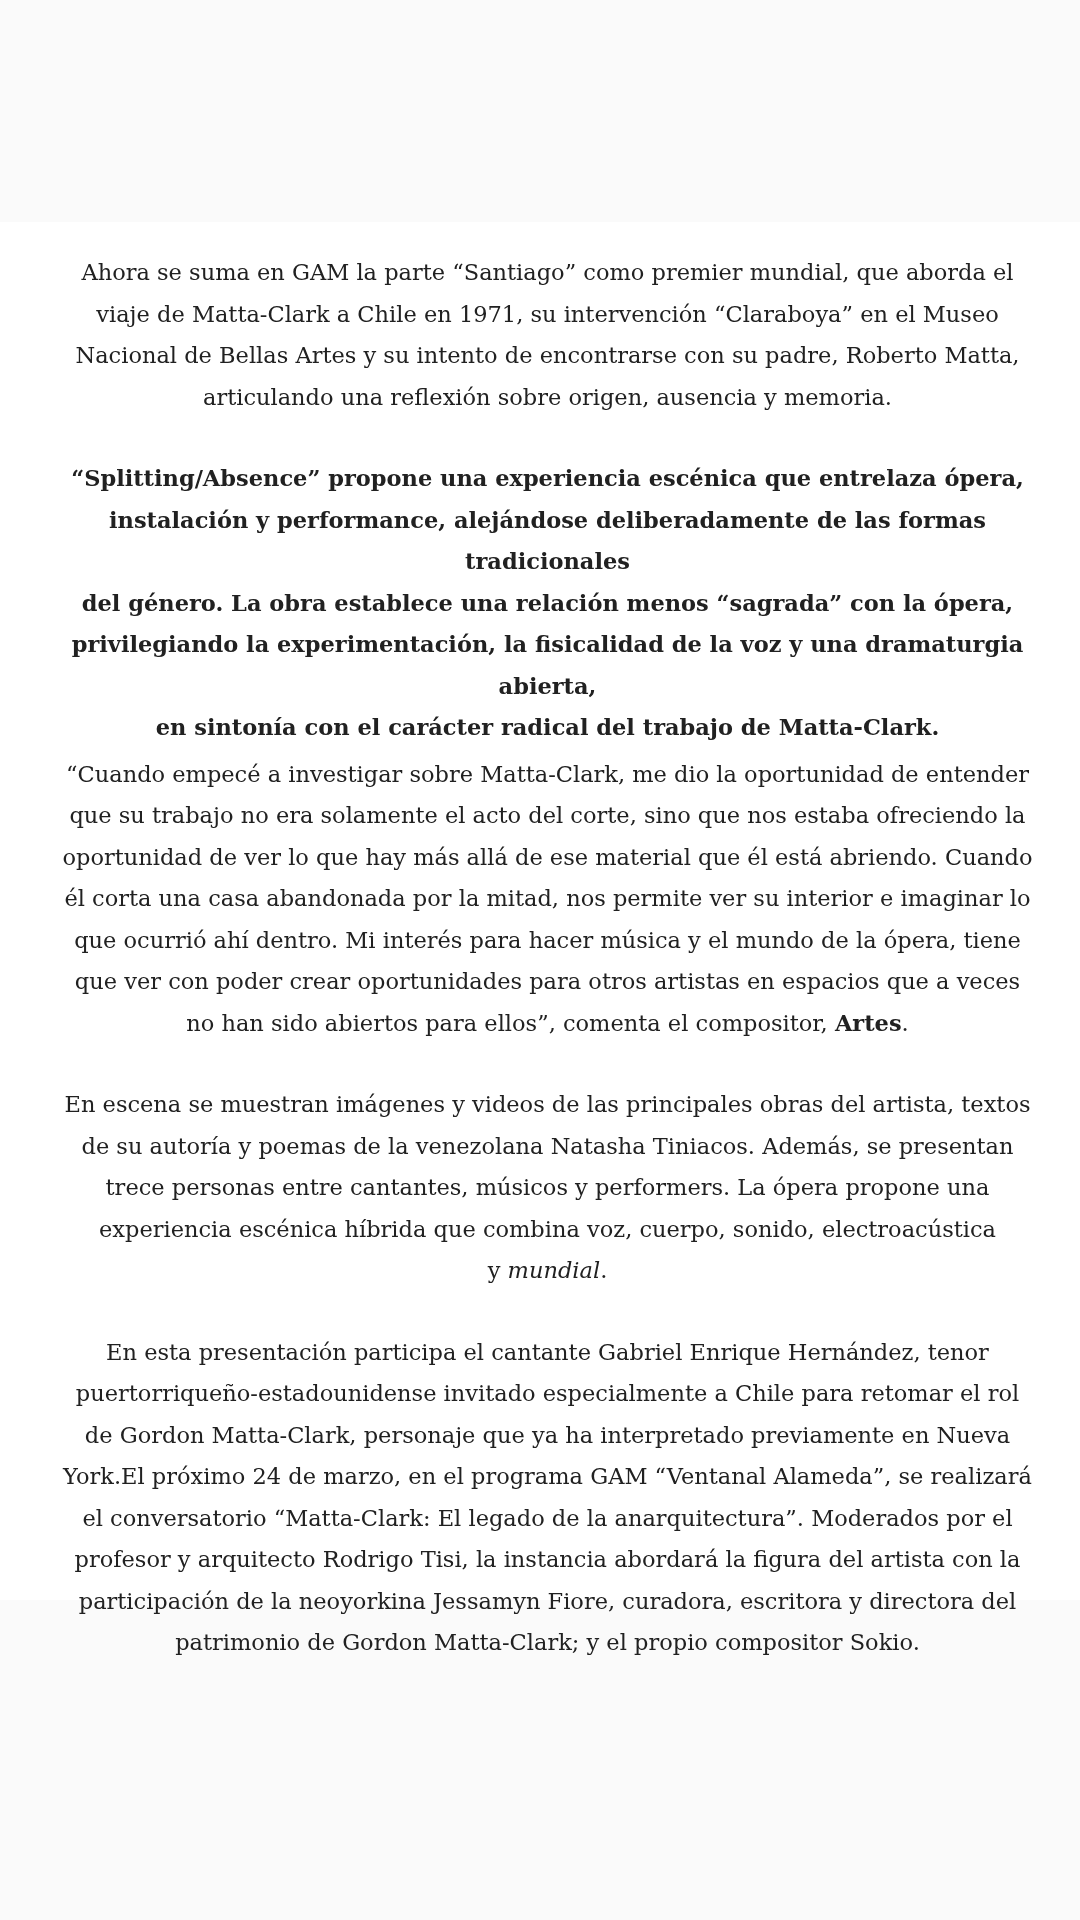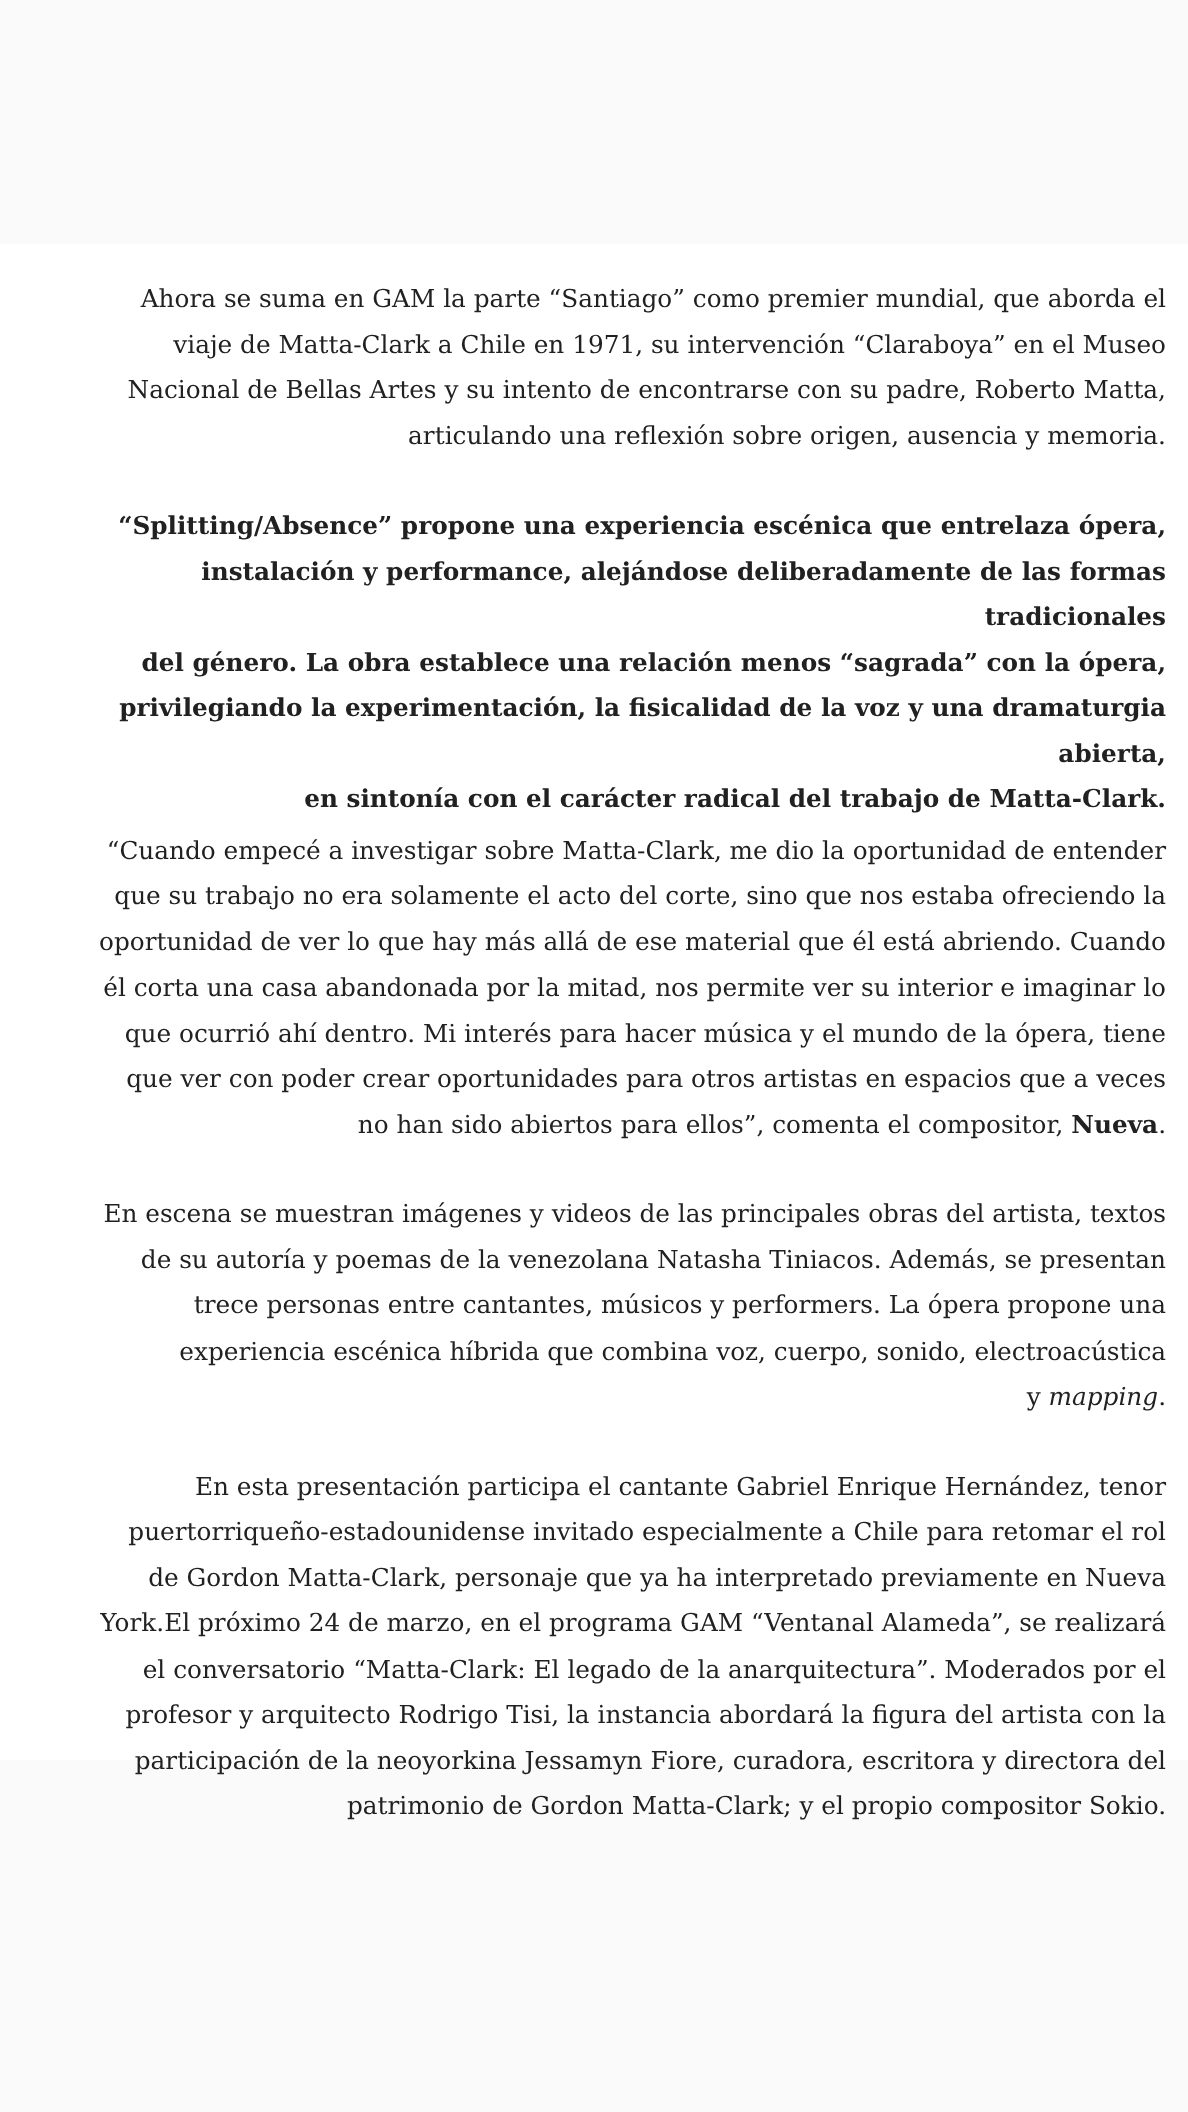--- a/index.html
+++ b/index.html
@@ -26,21 +26,21 @@
   .band-bottom {
     height: 320px;
     background: #fafafa;
   }
   .para {
     margin: 0 0 40px 0;
     font-size: 22.5px;
     line-height: 41.5px;
     color: #212121;
     white-space: pre-line;
-    text-align: right;
+    text-align: center;
   }
   .para.tight {
     margin-bottom: 5px;
     font-weight: bold;
   }
   .para strong {
     font-weight: bold;
   }
   .para em {
     font-style: italic;
@@ -63,27 +63,27 @@
 del género. La obra establece una relación menos “sagrada” con la ópera,
 privilegiando la experimentación, la fisicalidad de la voz y una dramaturgia abierta,
 en sintonía con el carácter radical del trabajo de Matta-Clark.</p>
 
   <p class="para"><span>“Cuando empecé a investigar sobre Matta-Clark, me dio la oportunidad de entender
 que su trabajo no era solamente el acto del corte, sino que nos estaba ofreciendo la
 oportunidad de ver lo que hay más allá de ese material que él está abriendo. Cuando
 él corta una casa abandonada por la mitad, nos permite ver su interior e imaginar lo
 que ocurrió ahí dentro. Mi interés para hacer música y el mundo de la ópera, tiene
 que ver con poder crear oportunidades para otros artistas en espacios que a veces
-no han sido abiertos para ellos”, comenta el compositor, </span><strong>Nueva</strong><span>.</span></p>
+no han sido abiertos para ellos”, comenta el compositor, </span><strong>Artes</strong><span>.</span></p>
 
   <p class="para"><span>En escena se muestran imágenes y videos de las principales obras del artista, textos
 de su autoría y poemas de la venezolana Natasha Tiniacos. Además, se presentan
 trece personas entre cantantes, músicos y performers. La ópera propone una
 experiencia escénica híbrida que combina voz, cuerpo, sonido, electroacústica
-y </span><em>mapping</em><span>.</span></p>
+y </span><em>mundial</em><span>.</span></p>
 
   <p class="para">En esta presentación participa el cantante Gabriel Enrique Hernández, tenor
 puertorriqueño-estadounidense invitado especialmente a Chile para retomar el rol
 de Gordon Matta-Clark, personaje que ya ha interpretado previamente en Nueva
 York.El próximo 24 de marzo, en el programa GAM “Ventanal Alameda”, se realizará
 el conversatorio “Matta-Clark: El legado de la anarquitectura”. Moderados por el
 profesor y arquitecto Rodrigo Tisi, la instancia abordará la figura del artista con la
 participación de la neoyorkina Jessamyn Fiore, curadora, escritora y directora del
 patrimonio de Gordon Matta-Clark; y el propio compositor Sokio.</p>
 

